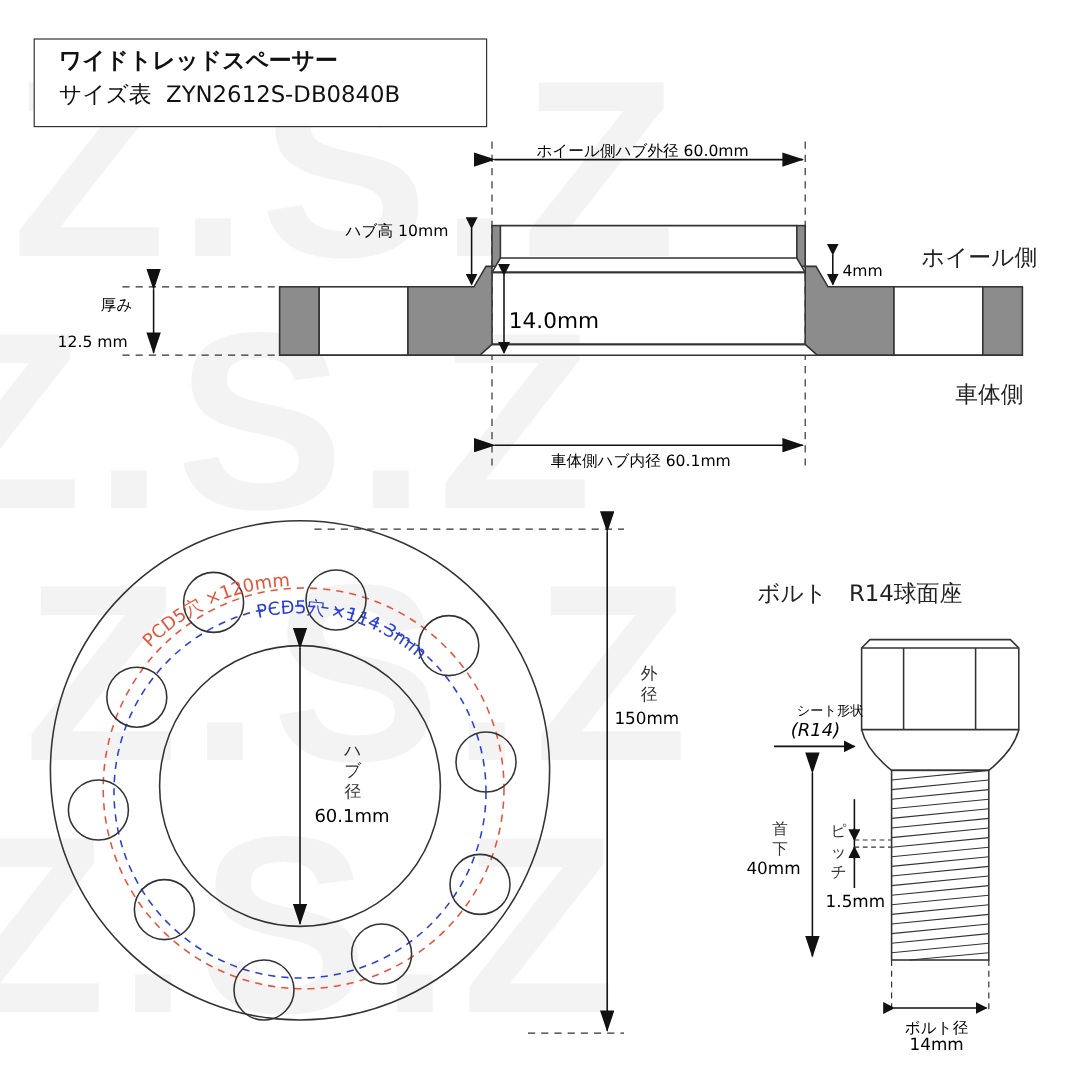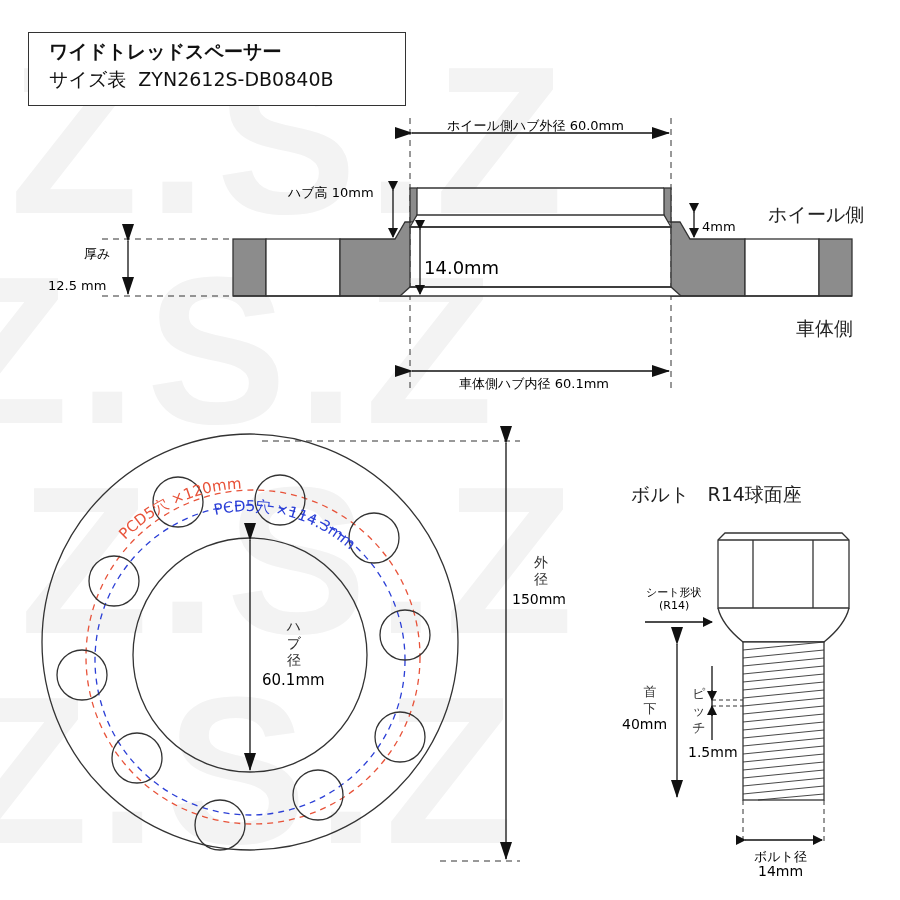--- a/index.html
+++ b/index.html
@@ -166,22 +166,22 @@
   <div>径</div>
 </div>
 <div class="lbl" style="left:262px;top:671px;font-size:15px;">60.1mm</div>
 <div class="vtext" style="left:531px;top:554px;width:20px;">
   <div>外</div>
   <div>径</div>
 </div>
 <div class="lbl" style="left:512px;top:591px;font-size:14px;">150mm</div>
 
 <div class="lbl-lg" style="left:631px;top:482px;white-space:pre;">ボルト   R14球面座</div>
-<div class="lbl" style="left:646px;top:585px;font-size:11px;">シート形状</div>
-<div class="lbl" style="left:659px;top:599px;font-size:11px;">(R14)</div>
+<div class="lbl" style="left:664px;top:585px;font-size:11px;">シート形状</div>
+<div class="lbl" style="left:659px;top:599px;font-size:15px;font-style:italic;">(R14)</div>
 <div class="vtext" style="left:641px;top:683px;width:18px;font-size:13px;">
   <div>首</div>
   <div>下</div>
 </div>
 <div class="lbl" style="left:622px;top:716px;font-size:14px;">40mm</div>
 <div class="vtext" style="left:691px;top:685px;width:16px;font-size:13px;">
   <div>ピ</div>
   <div>ッ</div>
   <div>チ</div>
 </div>

